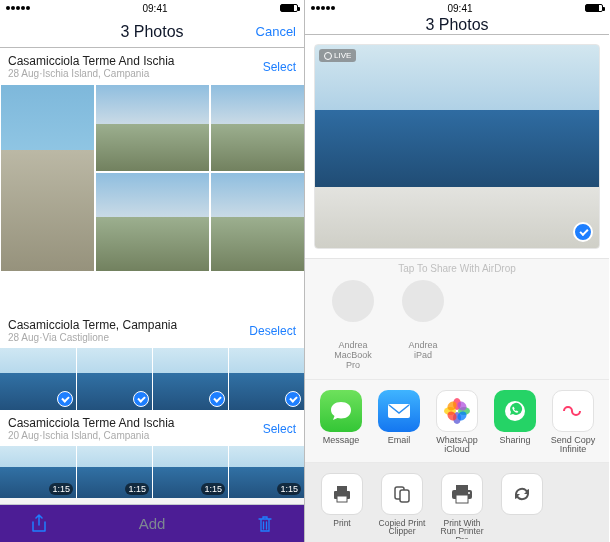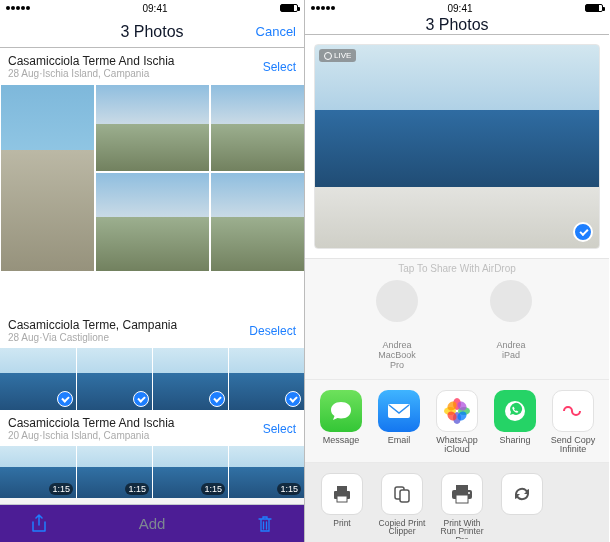--- a/index.html
+++ b/index.html
@@ -70,21 +70,21 @@
     .preview { padding: 9px; background: #fff; }
     .preview-img { width: 100%; height: 205px; border: 1px solid #e6e6e6; border-radius: 4px; position: relative; overflow: hidden; }
     .live-badge { position: absolute; top: 4px; left: 4px; background: rgba(120,120,120,0.7); color: #fff; font-size: 8px; padding: 2px 5px; border-radius: 3px; display: flex; align-items: center; gap: 2px; }
     .live-badge::before { content: ""; width: 6px; height: 6px; border: 1px solid #fff; border-radius: 50%; position: relative; }
     .preview-check { position: absolute; right: 6px; bottom: 6px; width: 20px; height: 20px; border-radius: 50%; background: #1e7fff; border: 2px solid #fff; }
     .preview-check::after { content: ""; position: absolute; left: 5px; top: 5px; width: 6px; height: 3px; border-left: 2px solid #fff; border-bottom: 2px solid #fff; transform: rotate(-45deg); }
 
     .sheet { flex: 1; background: #f7f7f7; border-top: 1px solid #e5e5e5; display: flex; flex-direction: column; }
     .airdrop-hint { text-align: center; font-size: 10px; color: #bfbfbf; padding: 4px 0 6px; }
     .airdrop-row { display: flex; gap: 18px; padding: 0 22px 8px; }
-    .airdrop-item { display: flex; flex-direction: column; align-items: center; gap: 19px; width: 52px; margin-left: 44px; }
+    .airdrop-item { display: flex; flex-direction: column; align-items: center; gap: 19px; width: 52px; }
     .avatar { width: 42px; height: 42px; border-radius: 50%; background: #e6e6e6; }
     .airdrop-label { font-size: 9px; color: #888; text-align: center; line-height: 1.1; }
 
     .app-row { display: flex; padding: 10px 12px 8px; gap: 10px; border-top: 1px solid #e9e9e9; border-bottom: 1px solid #e9e9e9; }
     .app-item { display: flex; flex-direction: column; align-items: center; gap: 4px; width: 50px; }
     .app-icon { width: 42px; height: 42px; border-radius: 10px; display: flex; align-items: center; justify-content: center; color: #fff; }
     .app-label { font-size: 9px; color: #555; text-align: center; line-height: 1.0; height: 18px; overflow: hidden; }
 
     .bg-msg { background: linear-gradient(#6ee15c, #34c636); }
     .bg-mail { background: linear-gradient(#3fb4ff, #1476f0); }

